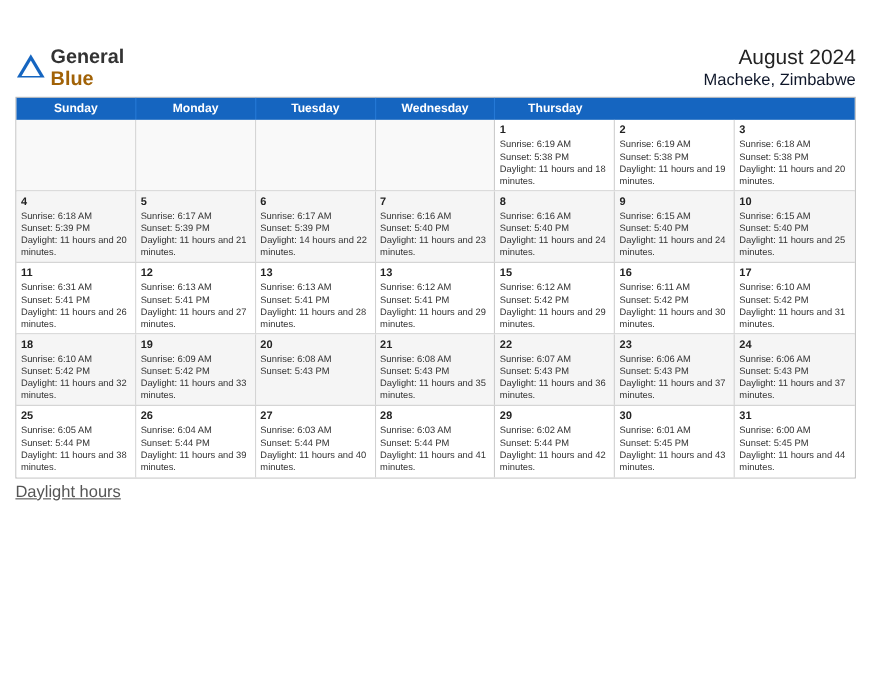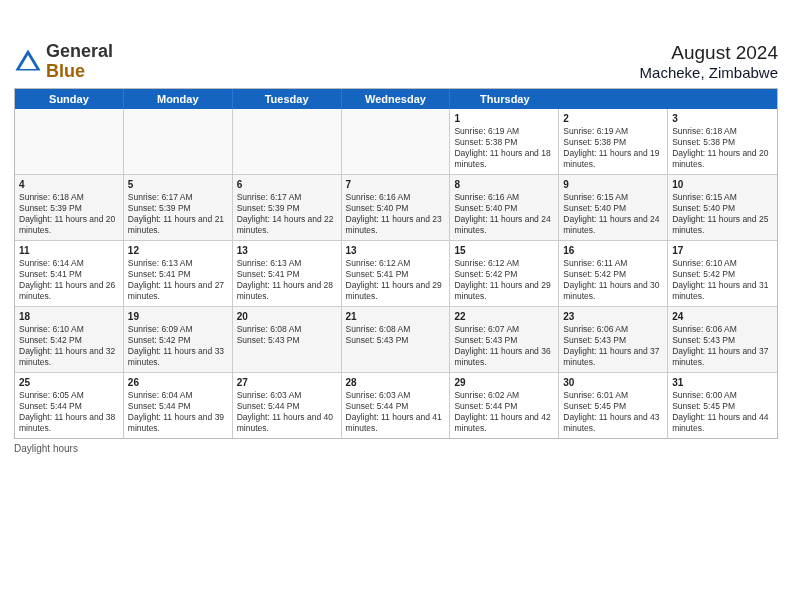--- a/index.html
+++ b/index.html
@@ -99,22 +99,23 @@
     .cal-cell.shaded { background: #f5f5f5; }
     .day-num {
       font-size: 10px;
       font-weight: bold;
       color: #222;
       display: block;
       margin-bottom: 1px;
     }
     .footer {
       margin-top: 4px;
-      font-size: 10px;
+      font-size: 15px;
       color: #555;
+      text-decoration: underline;
     }
   </style>
 </head>
 <body>
 
 <div class="page">
   <div class="header">
     <div class="logo">
       <svg class="logo-icon" viewBox="0 0 40 40">
         <polygon points="20,2 38,32 2,32" fill="#1565c0"></polygon>
@@ -152,33 +153,33 @@
         <div class="cal-row">
           <div class="cal-cell shaded"><span class="day-num">4</span><span>Sunrise: 6:18 AM</span><br><span>Sunset: 5:39 PM</span><br><span>Daylight: 11 hours and 20 minutes.</span></div>
           <div class="cal-cell shaded"><span class="day-num">5</span><span>Sunrise: 6:17 AM</span><br><span>Sunset: 5:39 PM</span><br><span>Daylight: 11 hours and 21 minutes.</span></div>
           <div class="cal-cell shaded"><span class="day-num">6</span><span>Sunrise: 6:17 AM</span><br><span>Sunset: 5:39 PM</span><br><span>Daylight: 14 hours and 22 minutes.</span></div>
           <div class="cal-cell shaded"><span class="day-num">7</span><span>Sunrise: 6:16 AM</span><br><span>Sunset: 5:40 PM</span><br><span>Daylight: 11 hours and 23 minutes.</span></div>
           <div class="cal-cell shaded"><span class="day-num">8</span><span>Sunrise: 6:16 AM</span><br><span>Sunset: 5:40 PM</span><br><span>Daylight: 11 hours and 24 minutes.</span></div>
           <div class="cal-cell shaded"><span class="day-num">9</span><span>Sunrise: 6:15 AM</span><br><span>Sunset: 5:40 PM</span><br><span>Daylight: 11 hours and 24 minutes.</span></div>
           <div class="cal-cell shaded"><span class="day-num">10</span><span>Sunrise: 6:15 AM</span><br><span>Sunset: 5:40 PM</span><br><span>Daylight: 11 hours and 25 minutes.</span></div>
         </div>
         <div class="cal-row">
-          <div class="cal-cell"><span class="day-num">11</span><span>Sunrise: 6:14 AM</span><br><span>Sunset: 5:41 PM</span><br><span>Daylight: 11 hours and 26 minutes.</span></div>
+          <div class="cal-cell"><span class="day-num">11</span><span>Sunrise: 6:31 AM</span><br><span>Sunset: 5:41 PM</span><br><span>Daylight: 11 hours and 26 minutes.</span></div>
           <div class="cal-cell"><span class="day-num">12</span><span>Sunrise: 6:13 AM</span><br><span>Sunset: 5:41 PM</span><br><span>Daylight: 11 hours and 27 minutes.</span></div>
           <div class="cal-cell"><span class="day-num">13</span><span>Sunrise: 6:13 AM</span><br><span>Sunset: 5:41 PM</span><br><span>Daylight: 11 hours and 28 minutes.</span></div>
           <div class="cal-cell"><span class="day-num">13</span><span>Sunrise: 6:12 AM</span><br><span>Sunset: 5:41 PM</span><br><span>Daylight: 11 hours and 29 minutes.</span></div>
           <div class="cal-cell"><span class="day-num">15</span><span>Sunrise: 6:12 AM</span><br><span>Sunset: 5:42 PM</span><br><span>Daylight: 11 hours and 29 minutes.</span></div>
           <div class="cal-cell"><span class="day-num">16</span><span>Sunrise: 6:11 AM</span><br><span>Sunset: 5:42 PM</span><br><span>Daylight: 11 hours and 30 minutes.</span></div>
           <div class="cal-cell"><span class="day-num">17</span><span>Sunrise: 6:10 AM</span><br><span>Sunset: 5:42 PM</span><br><span>Daylight: 11 hours and 31 minutes.</span></div>
         </div>
         <div class="cal-row">
           <div class="cal-cell shaded"><span class="day-num">18</span><span>Sunrise: 6:10 AM</span><br><span>Sunset: 5:42 PM</span><br><span>Daylight: 11 hours and 32 minutes.</span></div>
           <div class="cal-cell shaded"><span class="day-num">19</span><span>Sunrise: 6:09 AM</span><br><span>Sunset: 5:42 PM</span><br><span>Daylight: 11 hours and 33 minutes.</span></div>
           <div class="cal-cell shaded"><span class="day-num">20</span><span>Sunrise: 6:08 AM</span><br><span>Sunset: 5:43 PM</span><br></div>
-          <div class="cal-cell shaded"><span class="day-num">21</span><span>Sunrise: 6:08 AM</span><br><span>Sunset: 5:43 PM</span><br></div>
+          <div class="cal-cell shaded"><span class="day-num">21</span><span>Sunrise: 6:08 AM</span><br><span>Sunset: 5:43 PM</span><br><span>Daylight: 11 hours and 35 minutes.</span></div>
           <div class="cal-cell shaded"><span class="day-num">22</span><span>Sunrise: 6:07 AM</span><br><span>Sunset: 5:43 PM</span><br><span>Daylight: 11 hours and 36 minutes.</span></div>
           <div class="cal-cell shaded"><span class="day-num">23</span><span>Sunrise: 6:06 AM</span><br><span>Sunset: 5:43 PM</span><br><span>Daylight: 11 hours and 37 minutes.</span></div>
           <div class="cal-cell shaded"><span class="day-num">24</span><span>Sunrise: 6:06 AM</span><br><span>Sunset: 5:43 PM</span><br><span>Daylight: 11 hours and 37 minutes.</span></div>
         </div>
         <div class="cal-row">
           <div class="cal-cell"><span class="day-num">25</span><span>Sunrise: 6:05 AM</span><br><span>Sunset: 5:44 PM</span><br><span>Daylight: 11 hours and 38 minutes.</span></div>
           <div class="cal-cell"><span class="day-num">26</span><span>Sunrise: 6:04 AM</span><br><span>Sunset: 5:44 PM</span><br><span>Daylight: 11 hours and 39 minutes.</span></div>
           <div class="cal-cell"><span class="day-num">27</span><span>Sunrise: 6:03 AM</span><br><span>Sunset: 5:44 PM</span><br><span>Daylight: 11 hours and 40 minutes.</span></div>
           <div class="cal-cell"><span class="day-num">28</span><span>Sunrise: 6:03 AM</span><br><span>Sunset: 5:44 PM</span><br><span>Daylight: 11 hours and 41 minutes.</span></div>
           <div class="cal-cell"><span class="day-num">29</span><span>Sunrise: 6:02 AM</span><br><span>Sunset: 5:44 PM</span><br><span>Daylight: 11 hours and 42 minutes.</span></div>

